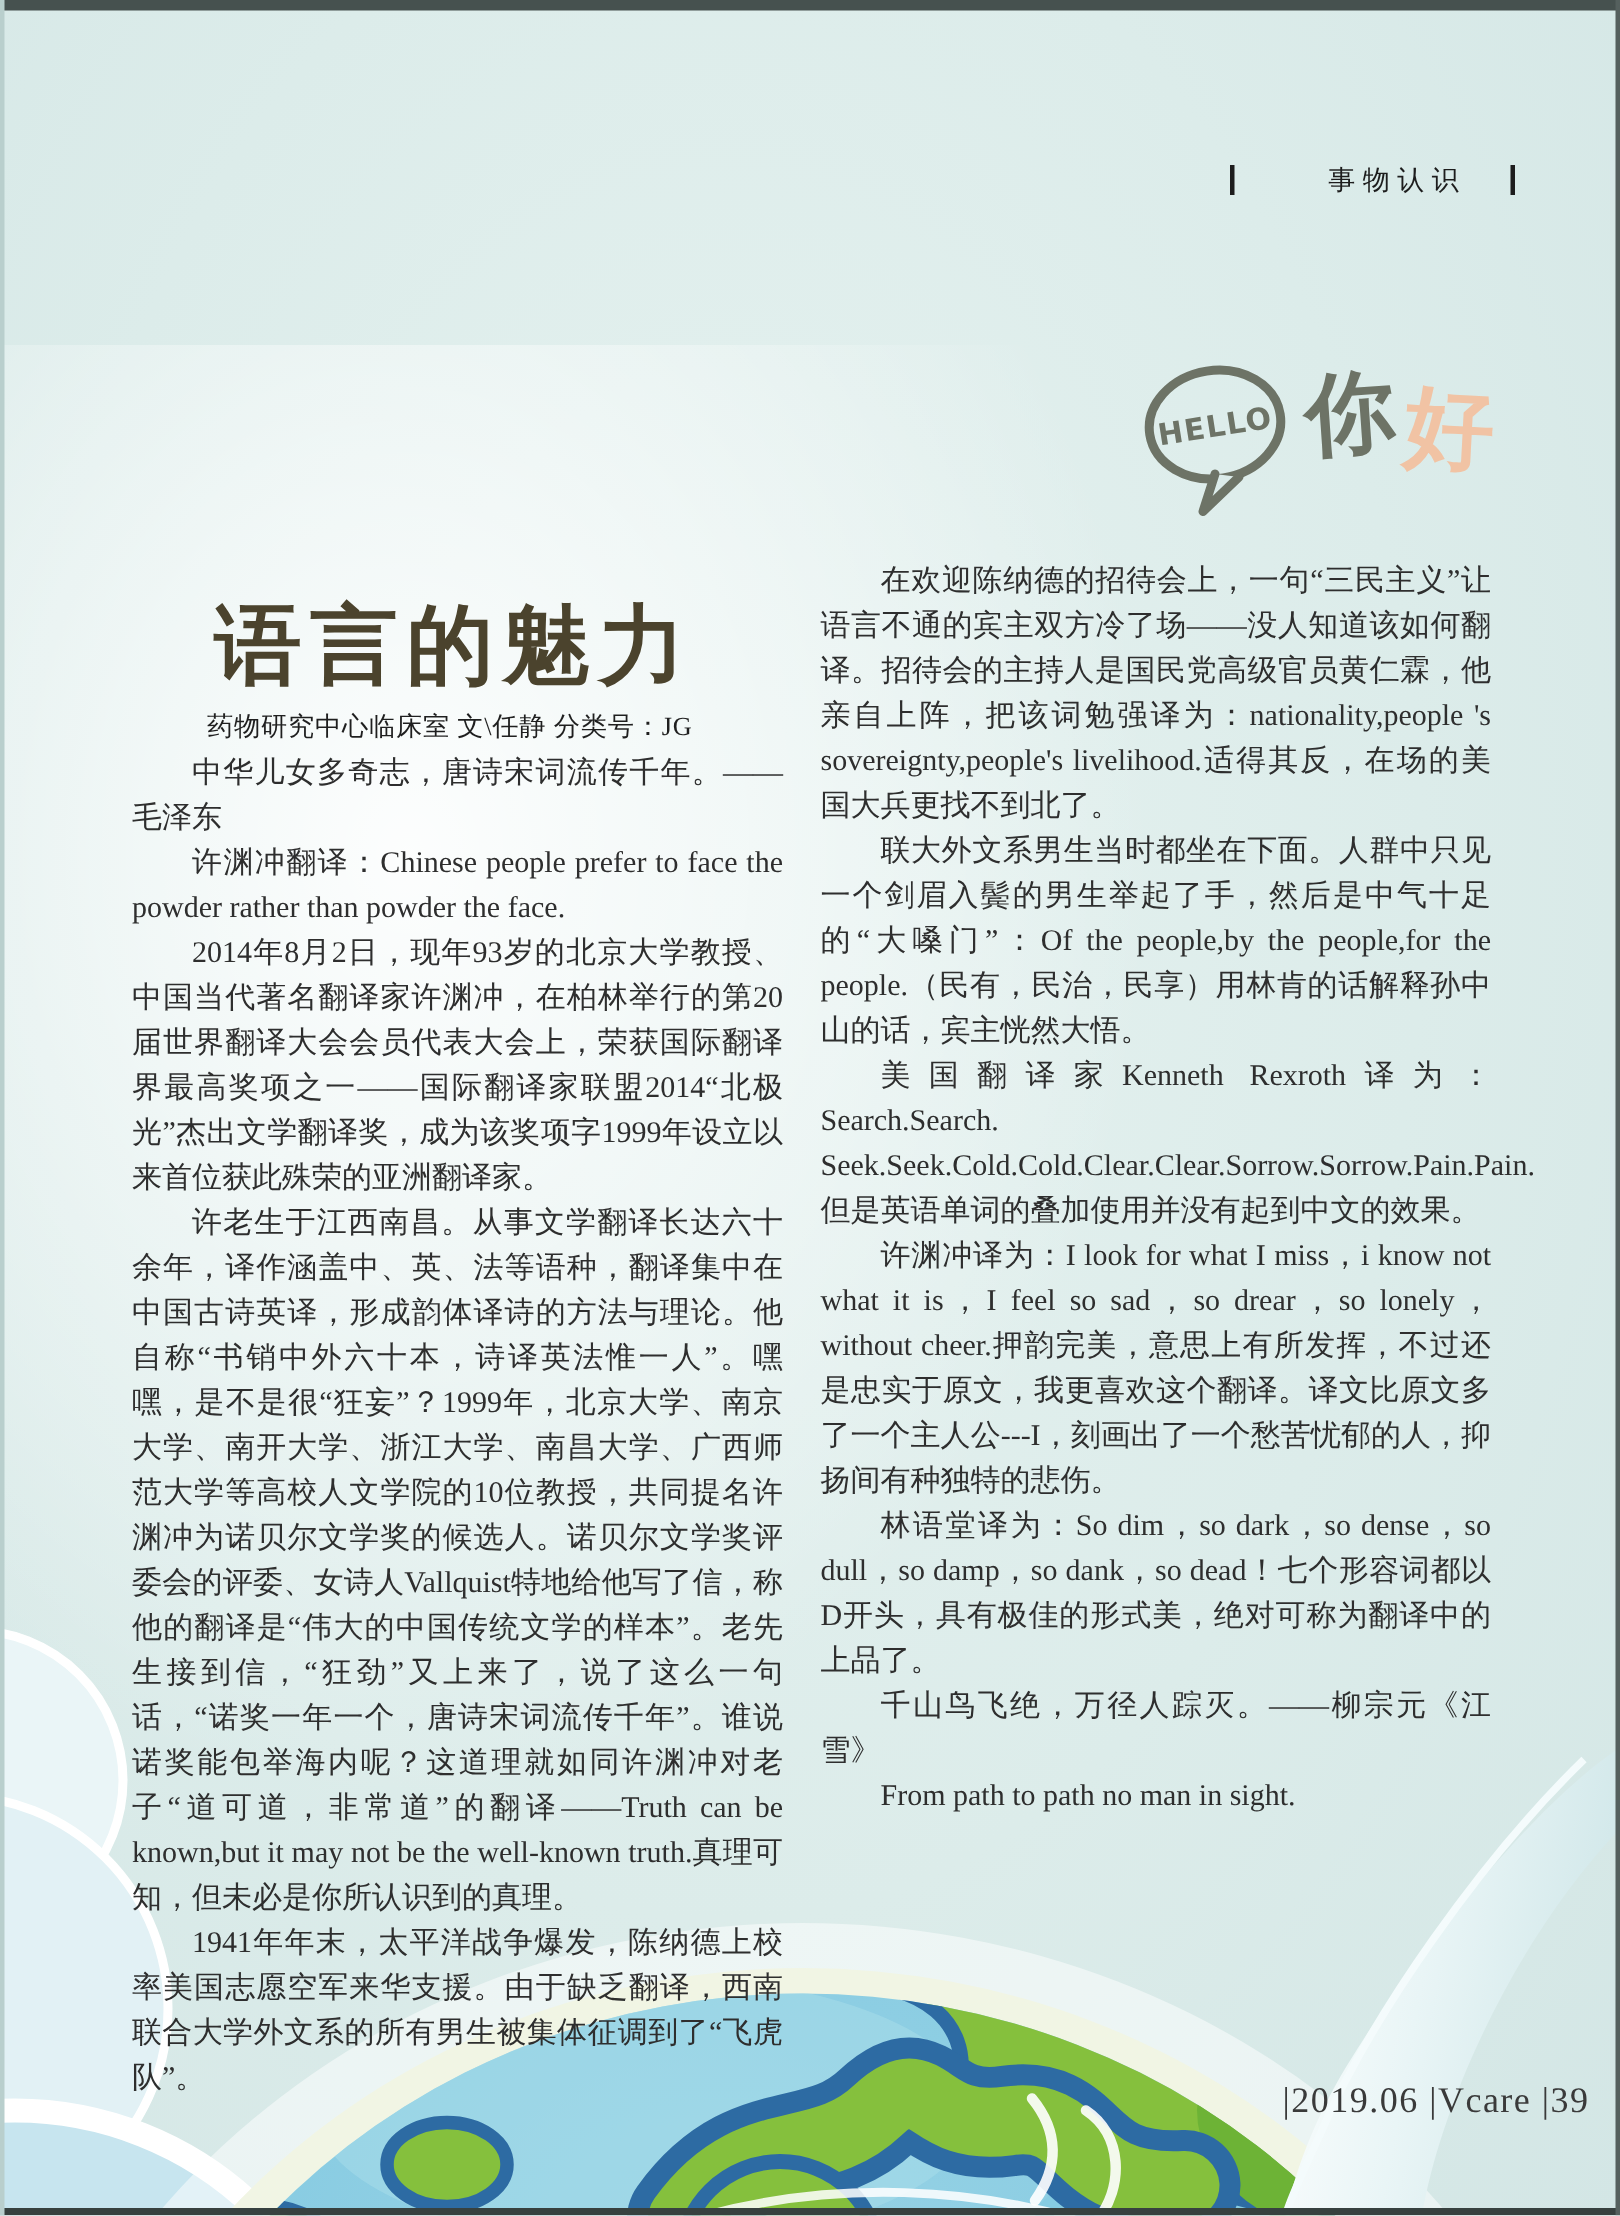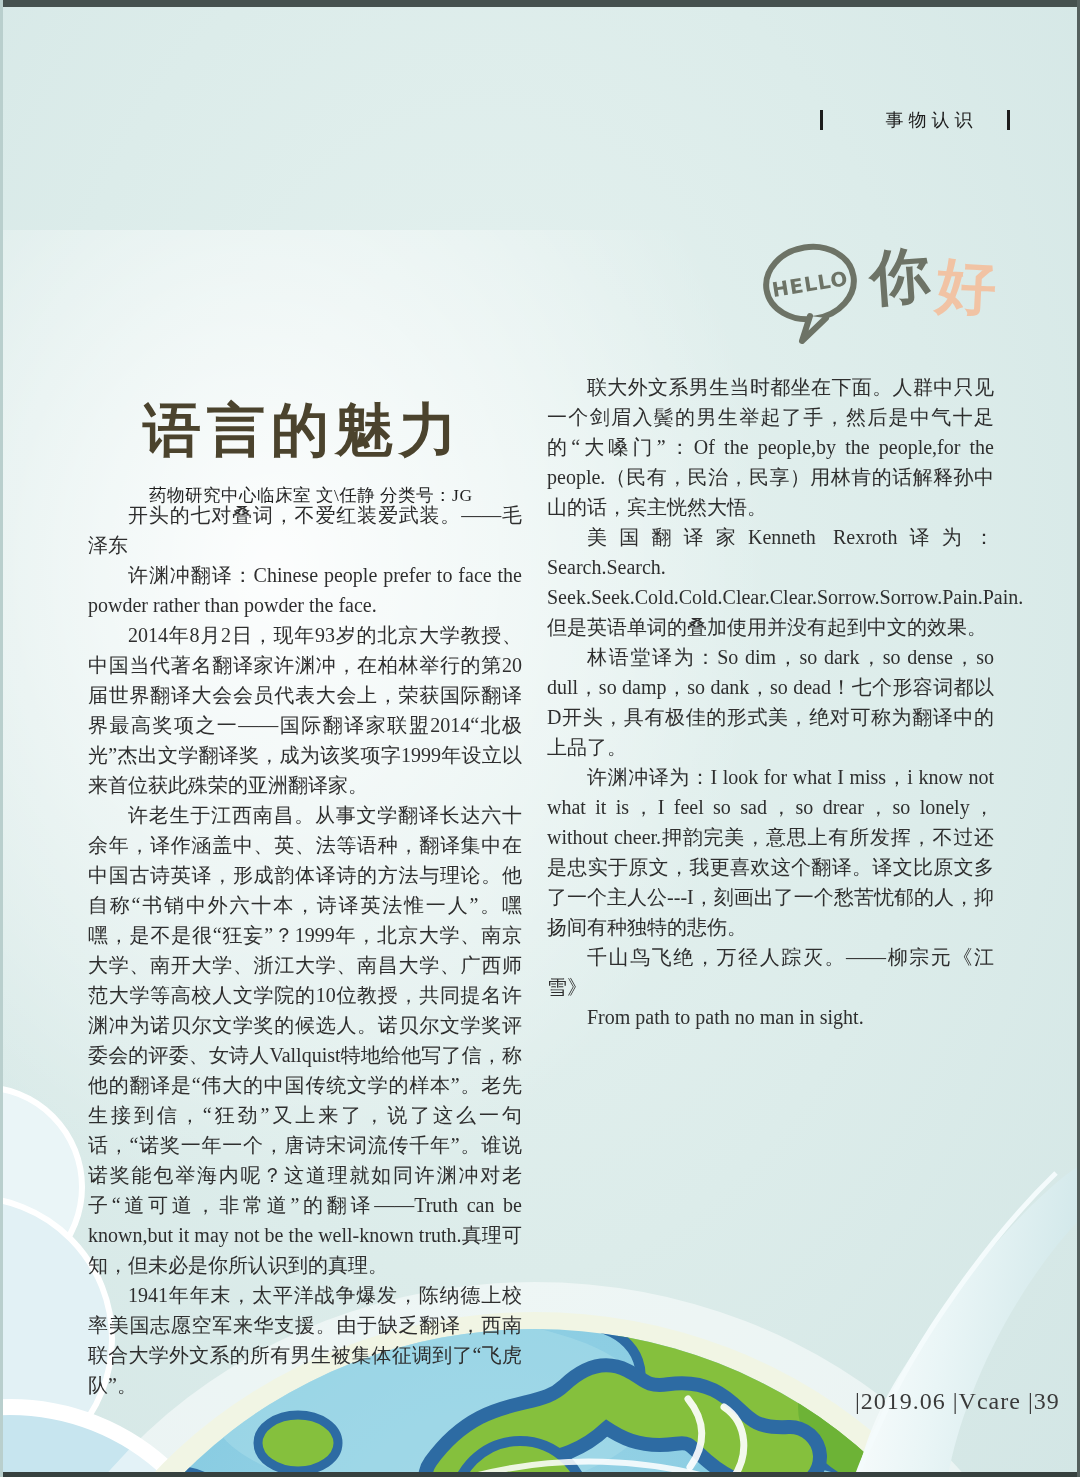--- a/index.html
+++ b/index.html
@@ -35,21 +35,21 @@
     font-weight:bold;font-size:60px;line-height:1;
   }
   .hanzi-ni{left:112px;color:#6d7366;transform:rotate(-4deg);}
   .hanzi-hao{left:178px;top:18px;color:#f1c3a4;transform:rotate(3deg);}
   .article-title{
     position:absolute;left:143px;top:392px;margin:0;
     font-family:"DejaVu Sans","Liberation Sans",sans-serif;
     font-size:58px;font-weight:bold;letter-spacing:6px;color:#4b432d;
   }
   .byline{
-    position:absolute;left:134px;top:468px;margin:15px;
+    position:absolute;left:134px;top:468px;margin:4px;
     font-size:17.5px;color:#1f1f1f;letter-spacing:0.5px;
   }
   .col{position:absolute;font-size:20px;line-height:30px;text-align:justify;}
   .col p{margin:0;text-indent:2em;}
   .col-left{left:88px;top:500px;width:434px;}
   .col-right{left:547px;top:372px;width:447px;}
   .col-right p.poem{text-align:left;}
   .footer{
     position:absolute;left:855px;top:1388px;margin:0;
     font-size:24px;color:#3a3a3a;letter-spacing:1px;
@@ -139,31 +139,32 @@
       <text x="52" y="53" text-anchor="middle" font-family="DejaVu Sans, sans-serif" font-size="20" font-weight="bold" fill="#6d7366" letter-spacing="1" transform="rotate(-9 52 45)">HELLO</text>
     </svg>
     <span class="hanzi hanzi-ni">你</span>
     <span class="hanzi hanzi-hao">好</span>
   </div>
 
   <h1 class="article-title">语言的魅力</h1>
   <p class="byline">药物研究中心临床室 文\任静 分类号：JG</p>
 
   <div class="col col-left">
-    <p>开头的七对叠词，不爱红装爱武装。——毛泽东</p>
+    <p>中华儿女多奇志，唐诗宋词流传千年。——毛泽东</p>
     <p>许渊冲翻译：Chinese people prefer to face the powder rather than powder the face.</p>
     <p>2014年8月2日，现年93岁的北京大学教授、中国当代著名翻译家许渊冲，在柏林举行的第20届世界翻译大会会员代表大会上，荣获国际翻译界最高奖项之一——国际翻译家联盟2014“北极光”杰出文学翻译奖，成为该奖项字1999年设立以来首位获此殊荣的亚洲翻译家。</p>
     <p>许老生于江西南昌。从事文学翻译长达六十余年，译作涵盖中、英、法等语种，翻译集中在中国古诗英译，形成韵体译诗的方法与理论。他自称“书销中外六十本，诗译英法惟一人”。嘿嘿，是不是很“狂妄”？1999年，北京大学、南京大学、南开大学、浙江大学、南昌大学、广西师范大学等高校人文学院的10位教授，共同提名许渊冲为诺贝尔文学奖的候选人。诺贝尔文学奖评委会的评委、女诗人Vallquist特地给他写了信，称他的翻译是“伟大的中国传统文学的样本”。老先生接到信，“狂劲”又上来了，说了这么一句话，“诺奖一年一个，唐诗宋词流传千年”。谁说诺奖能包举海内呢？这道理就如同许渊冲对老子“道可道，非常道”的翻译——Truth can be known,but it may not be the well-known truth.真理可知，但未必是你所认识到的真理。</p>
     <p>1941年年末，太平洋战争爆发，陈纳德上校率美国志愿空军来华支援。由于缺乏翻译，西南联合大学外文系的所有男生被集体征调到了“飞虎队”。</p>
   </div>
 
   <div class="col col-right">
+    <p>在欢迎陈纳德的招待会上，一句“三民主义”让语言不通的宾主双方冷了场——没人知道该如何翻译。招待会的主持人是国民党高级官员黄仁霖，他亲自上阵，把该词勉强译为：nationality,people 's sovereignty,people's livelihood.适得其反，在场的美国大兵更找不到北了。</p>
     <p>联大外文系男生当时都坐在下面。人群中只见一个剑眉入鬓的男生举起了手，然后是中气十足的“大嗓门”：Of the people,by the people,for the people.（民有，民治，民享）用林肯的话解释孙中山的话，宾主恍然大悟。</p>
     <p>美国翻译家Kenneth Rexroth译为：Search.Search. Seek.Seek.Cold.Cold.Clear.Clear.Sorrow.Sorrow.Pain.Pain. 但是英语单词的叠加使用并没有起到中文的效果。</p>
+    <p>许渊冲译为：I look for what I miss，i know not what it is，I feel so sad，so drear，so lonely，without cheer.押韵完美，意思上有所发挥，不过还是忠实于原文，我更喜欢这个翻译。译文比原文多了一个主人公---I，刻画出了一个愁苦忧郁的人，抑扬间有种独特的悲伤。</p>
     <p>林语堂译为：So dim，so dark，so dense，so dull，so damp，so dank，so dead！七个形容词都以D开头，具有极佳的形式美，绝对可称为翻译中的上品了。</p>
-    <p>许渊冲译为：I look for what I miss，i know not what it is，I feel so sad，so drear，so lonely，without cheer.押韵完美，意思上有所发挥，不过还是忠实于原文，我更喜欢这个翻译。译文比原文多了一个主人公---I，刻画出了一个愁苦忧郁的人，抑扬间有种独特的悲伤。</p>
     <p>千山鸟飞绝，万径人踪灭。——柳宗元《江雪》</p>
     <p class="poem">From path to path no man in sight.</p>
   </div>
 
   <p class="footer">|2019.06  |Vcare  |39</p>
 
 </div>
 
 </body></html>

